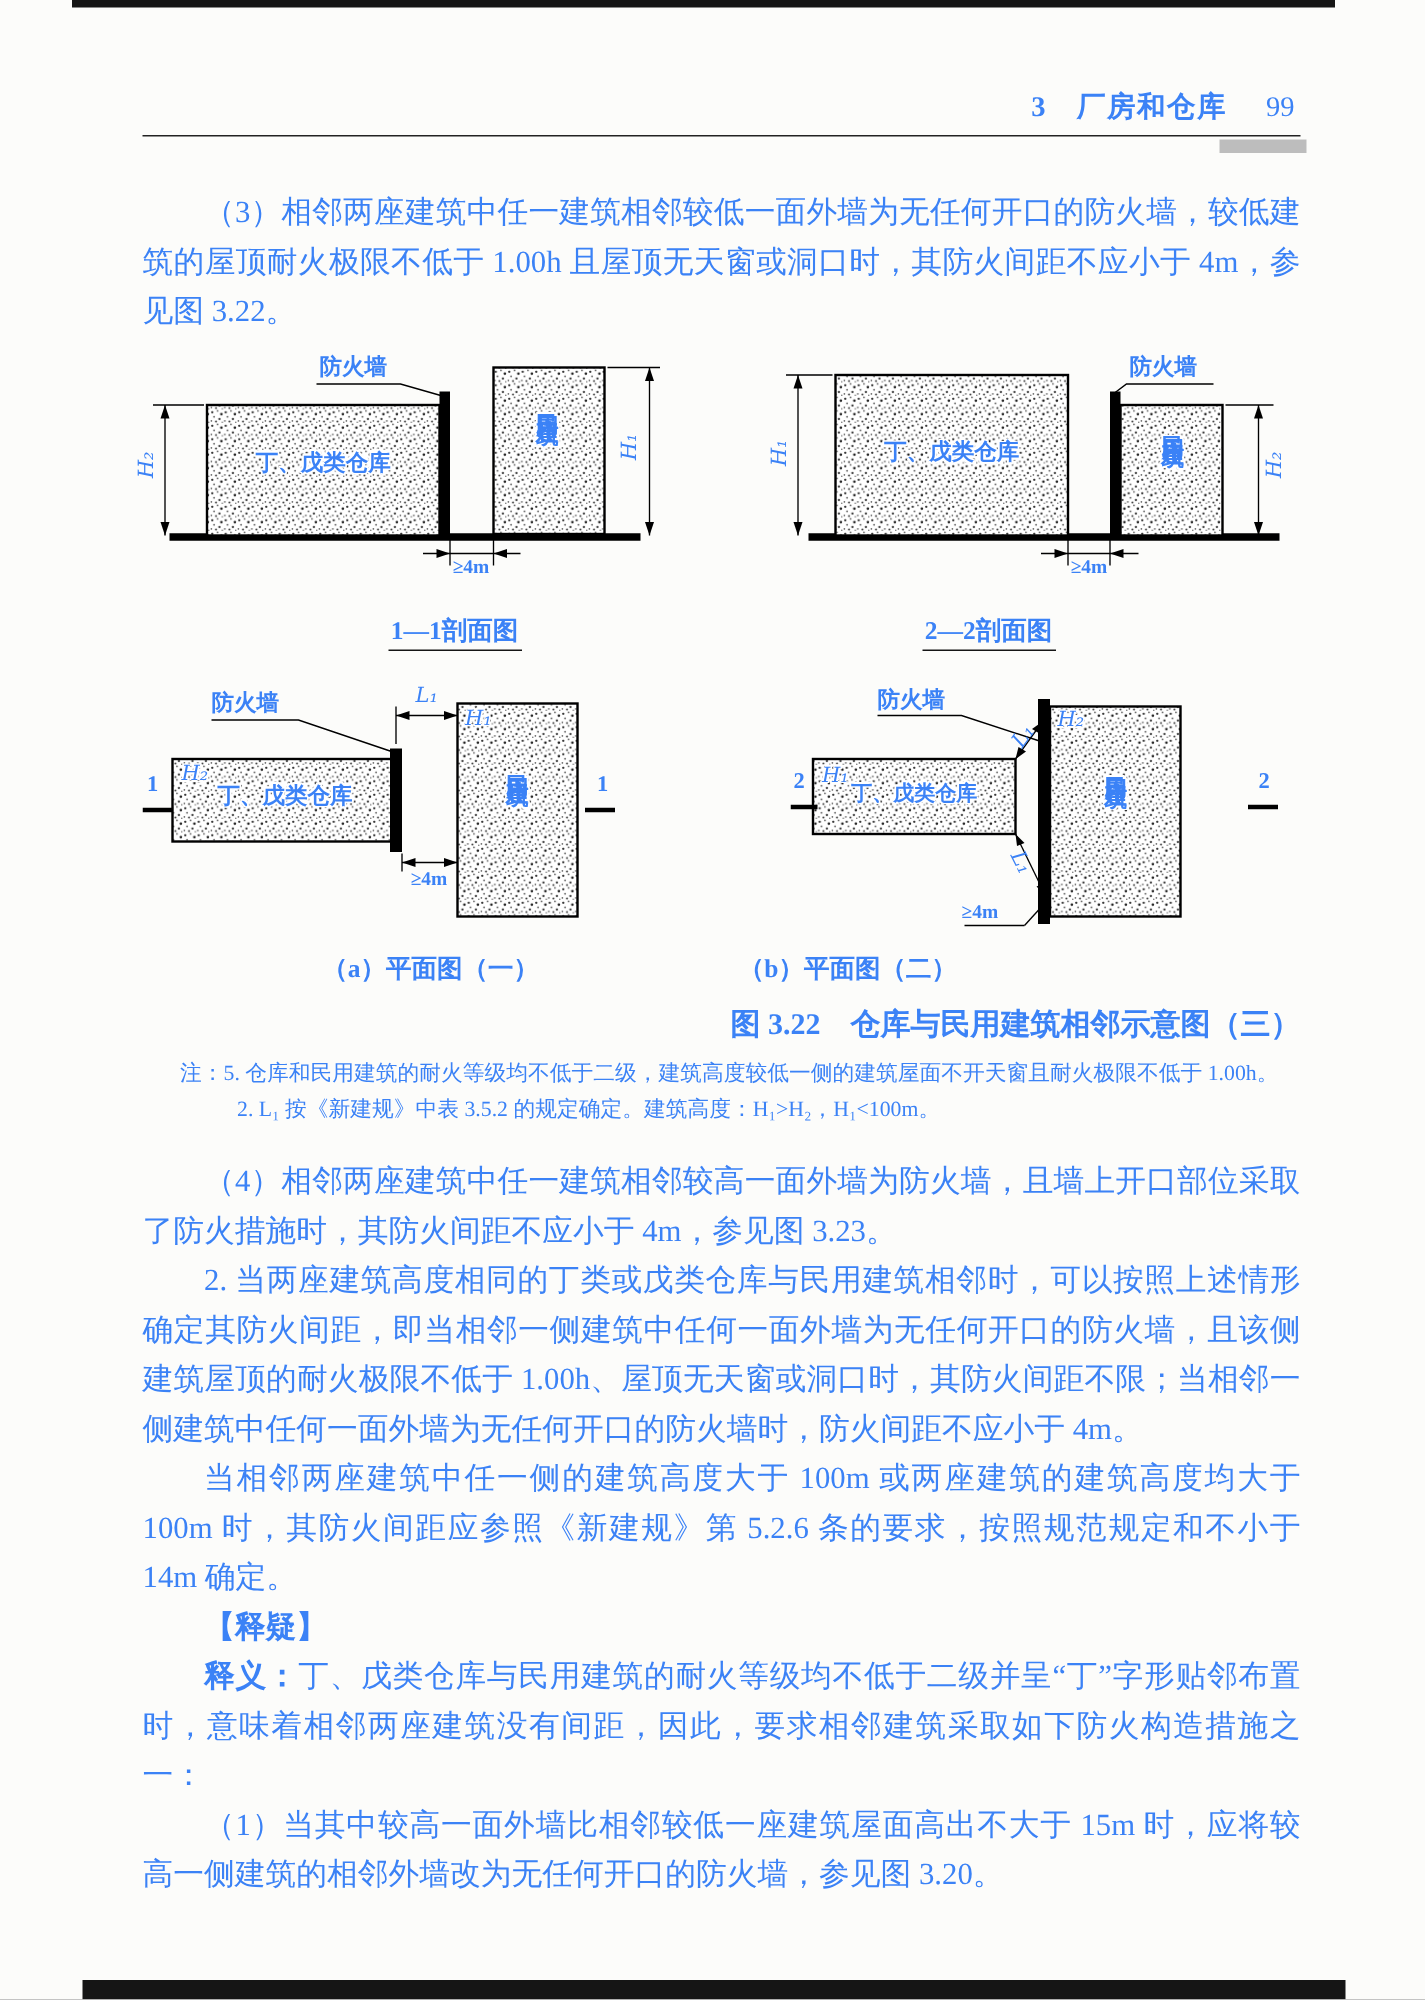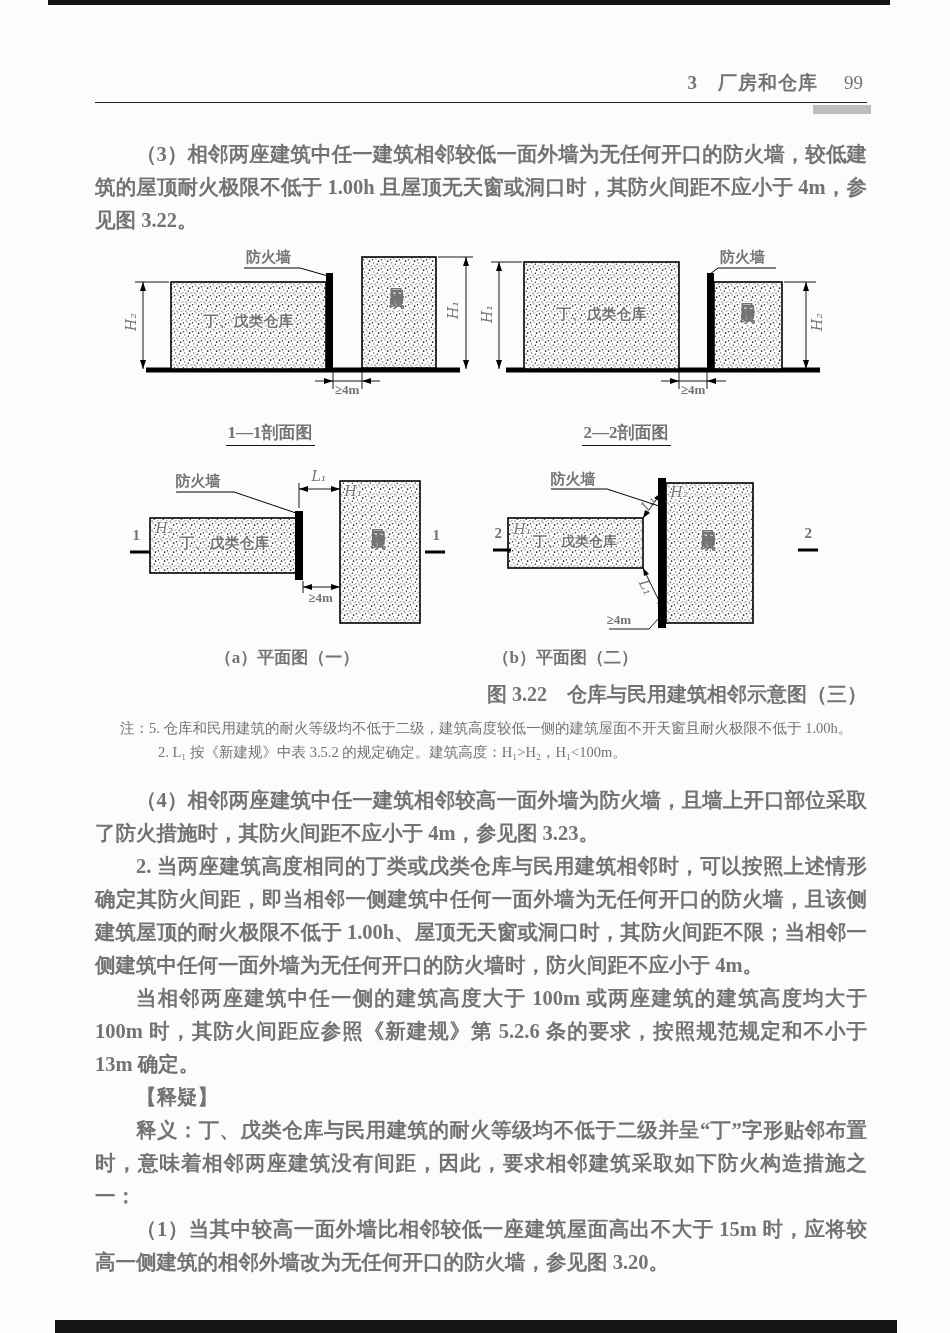--- a/index.html
+++ b/index.html
@@ -2,50 +2,50 @@
 <html><head>
 <meta charset="utf-8">
 <style>
   * { margin:0; padding:0; box-sizing:border-box; }
   html,body { background:#9a9a9a; }
   body { font-family:"Liberation Serif","DejaVu Serif",serif; }
   .page { position:relative; width:950px; height:1333px; background:#fcfcfa; overflow:hidden; margin:0 auto; }
   .scan-bar { position:absolute; background:#151515; }
   .scan-top { left:48px; top:0; width:842px; height:5px; }
   .scan-bottom { left:55px; bottom:0; width:842px; height:13px; }
-  .content { position:absolute; left:95px; top:58px; width:772px; color:#737373;margin-top:12px; }
+  .content { position:absolute; left:95px; top:58px; width:772px; color:#3b82f6; }
 
   .header-row { display:flex; justify-content:flex-end; align-items:baseline; gap:26px; font-size:19px; padding-right:4px; }
   .h-title { font-weight:bold; letter-spacing:1px; }
   .header-rule { position:relative; margin-top:6px; border-top:1.6px solid #222; height:12px; }
   .gray-tab { position:absolute; right:-4px; top:2px; width:58px; height:9px; background:#bdbdbd; display:block; }
 
-  .para { font-size:20.5px; line-height:33px; text-align:justify; text-indent:2em;font-weight:bold; }
+  .para { font-size:20.5px; line-height:33px; text-align:justify; text-indent:2em; }
   .mt-first { margin-top:24px; }
   .mt-after-fig { margin-top:20px; }
   .bold { font-weight:bold; }
 
   .figure { margin-top:12px; }
-  .drow { display:flex; justify-content:center; gap:6px; }
+  .drow { display:flex; justify-content:space-between; gap:6px; }
   .plan-row { margin-top:24px; gap:48px; }
   .diagram { position:relative; flex:0 0 auto; }
   .d1,.d2 { width:350px; height:152px; }
   .d3 { width:315px; height:168px; }
   .d4 { width:340px; height:170px; }
   .diagram svg { position:absolute; left:0; top:0; }
 
   .dlabel { position:absolute; font-size:15px; font-weight:bold; white-space:nowrap; line-height:1; }
   .halo { text-shadow:-1px 0 #fff,1px 0 #fff,0 -1px #fff,0 1px #fff,-1px -1px #fff,1px 1px #fff,1px -1px #fff,-1px 1px #fff; }
   .vtext { writing-mode:vertical-rl; letter-spacing:2px; }
   .dim { font-style:italic; font-weight:normal; font-size:14px; font-family:"DejaVu Serif",serif; }
   .rot { transform:rotate(-90deg); }
   .small { font-size:13px; font-weight:bold; }
   .ctr { text-align:center; }
 
-  .seclabel-row { display:flex; gap:6px; margin-top:20px; }
+  .seclabel-row { display:flex; justify-content:center; gap:6px; margin-top:20px; }
   .c350 { width:350px; text-align:center; }
   .c315 { width:315px; text-align:center; }
   .c340 { width:340px; }
   .seclabel { font-size:17px; font-weight:bold; border-bottom:1.6px solid #151515; padding:0 2px 3px 2px; }
   .planlabel-row { display:flex; justify-content:center; gap:48px; margin-top:8px; }
   .planlabel { font-size:17px;font-weight:bold; }
 
   .caption { text-align:right; font-size:20px; font-weight:bold; margin-top:12px; }
   .notes { margin-top:8px; padding-left:25px; font-size:14.5px; line-height:24px; }
   .note1 { padding-left:38px; text-indent:-38px; }
@@ -283,21 +283,21 @@
       <div class="caption">图 3.22　仓库与民用建筑相邻示意图（三）</div>
 
       <div class="notes">
         <div class="note1">注：5. 仓库和民用建筑的耐火等级均不低于二级，建筑高度较低一侧的建筑屋面不开天窗且耐火极限不低于 1.00h。</div>
         <div class="note2">2. L₁ 按《新建规》中表 3.5.2 的规定确定。建筑高度：H₁&gt;H₂，H₁&lt;100m。</div>
       </div>
     </div>
 
     <p class="para mt-after-fig">（4）相邻两座建筑中任一建筑相邻较高一面外墙为防火墙，且墙上开口部位采取了防火措施时，其防火间距不应小于 4m，参见图 3.23。</p>
     <p class="para">2. 当两座建筑高度相同的丁类或戊类仓库与民用建筑相邻时，可以按照上述情形确定其防火间距，即当相邻一侧建筑中任何一面外墙为无任何开口的防火墙，且该侧建筑屋顶的耐火极限不低于 1.00h、屋顶无天窗或洞口时，其防火间距不限；当相邻一侧建筑中任何一面外墙为无任何开口的防火墙时，防火间距不应小于 4m。</p>
-    <p class="para">当相邻两座建筑中任一侧的建筑高度大于 100m 或两座建筑的建筑高度均大于 100m 时，其防火间距应参照《新建规》第 5.2.6 条的要求，按照规范规定和不小于 13m 确定。</p>
+    <p class="para">当相邻两座建筑中任一侧的建筑高度大于 100m 或两座建筑的建筑高度均大于 100m 时，其防火间距应参照《新建规》第 5.2.6 条的要求，按照规范规定和不小于 14m 确定。</p>
     <p class="para bold">【释疑】</p>
     <p class="para"><b>释义：</b><span>丁、戊类仓库与民用建筑的耐火等级均不低于二级并呈“丁”字形贴邻布置时，意味着相邻两座建筑没有间距，因此，要求相邻建筑采取如下防火构造措施之一：</span></p>
     <p class="para">（1）当其中较高一面外墙比相邻较低一座建筑屋面高出不大于 15m 时，应将较高一侧建筑的相邻外墙改为无任何开口的防火墙，参见图 3.20。</p>
 
   </div>
 
   <div class="scan-bar scan-bottom"></div>
 </div>
 
 </body></html>

